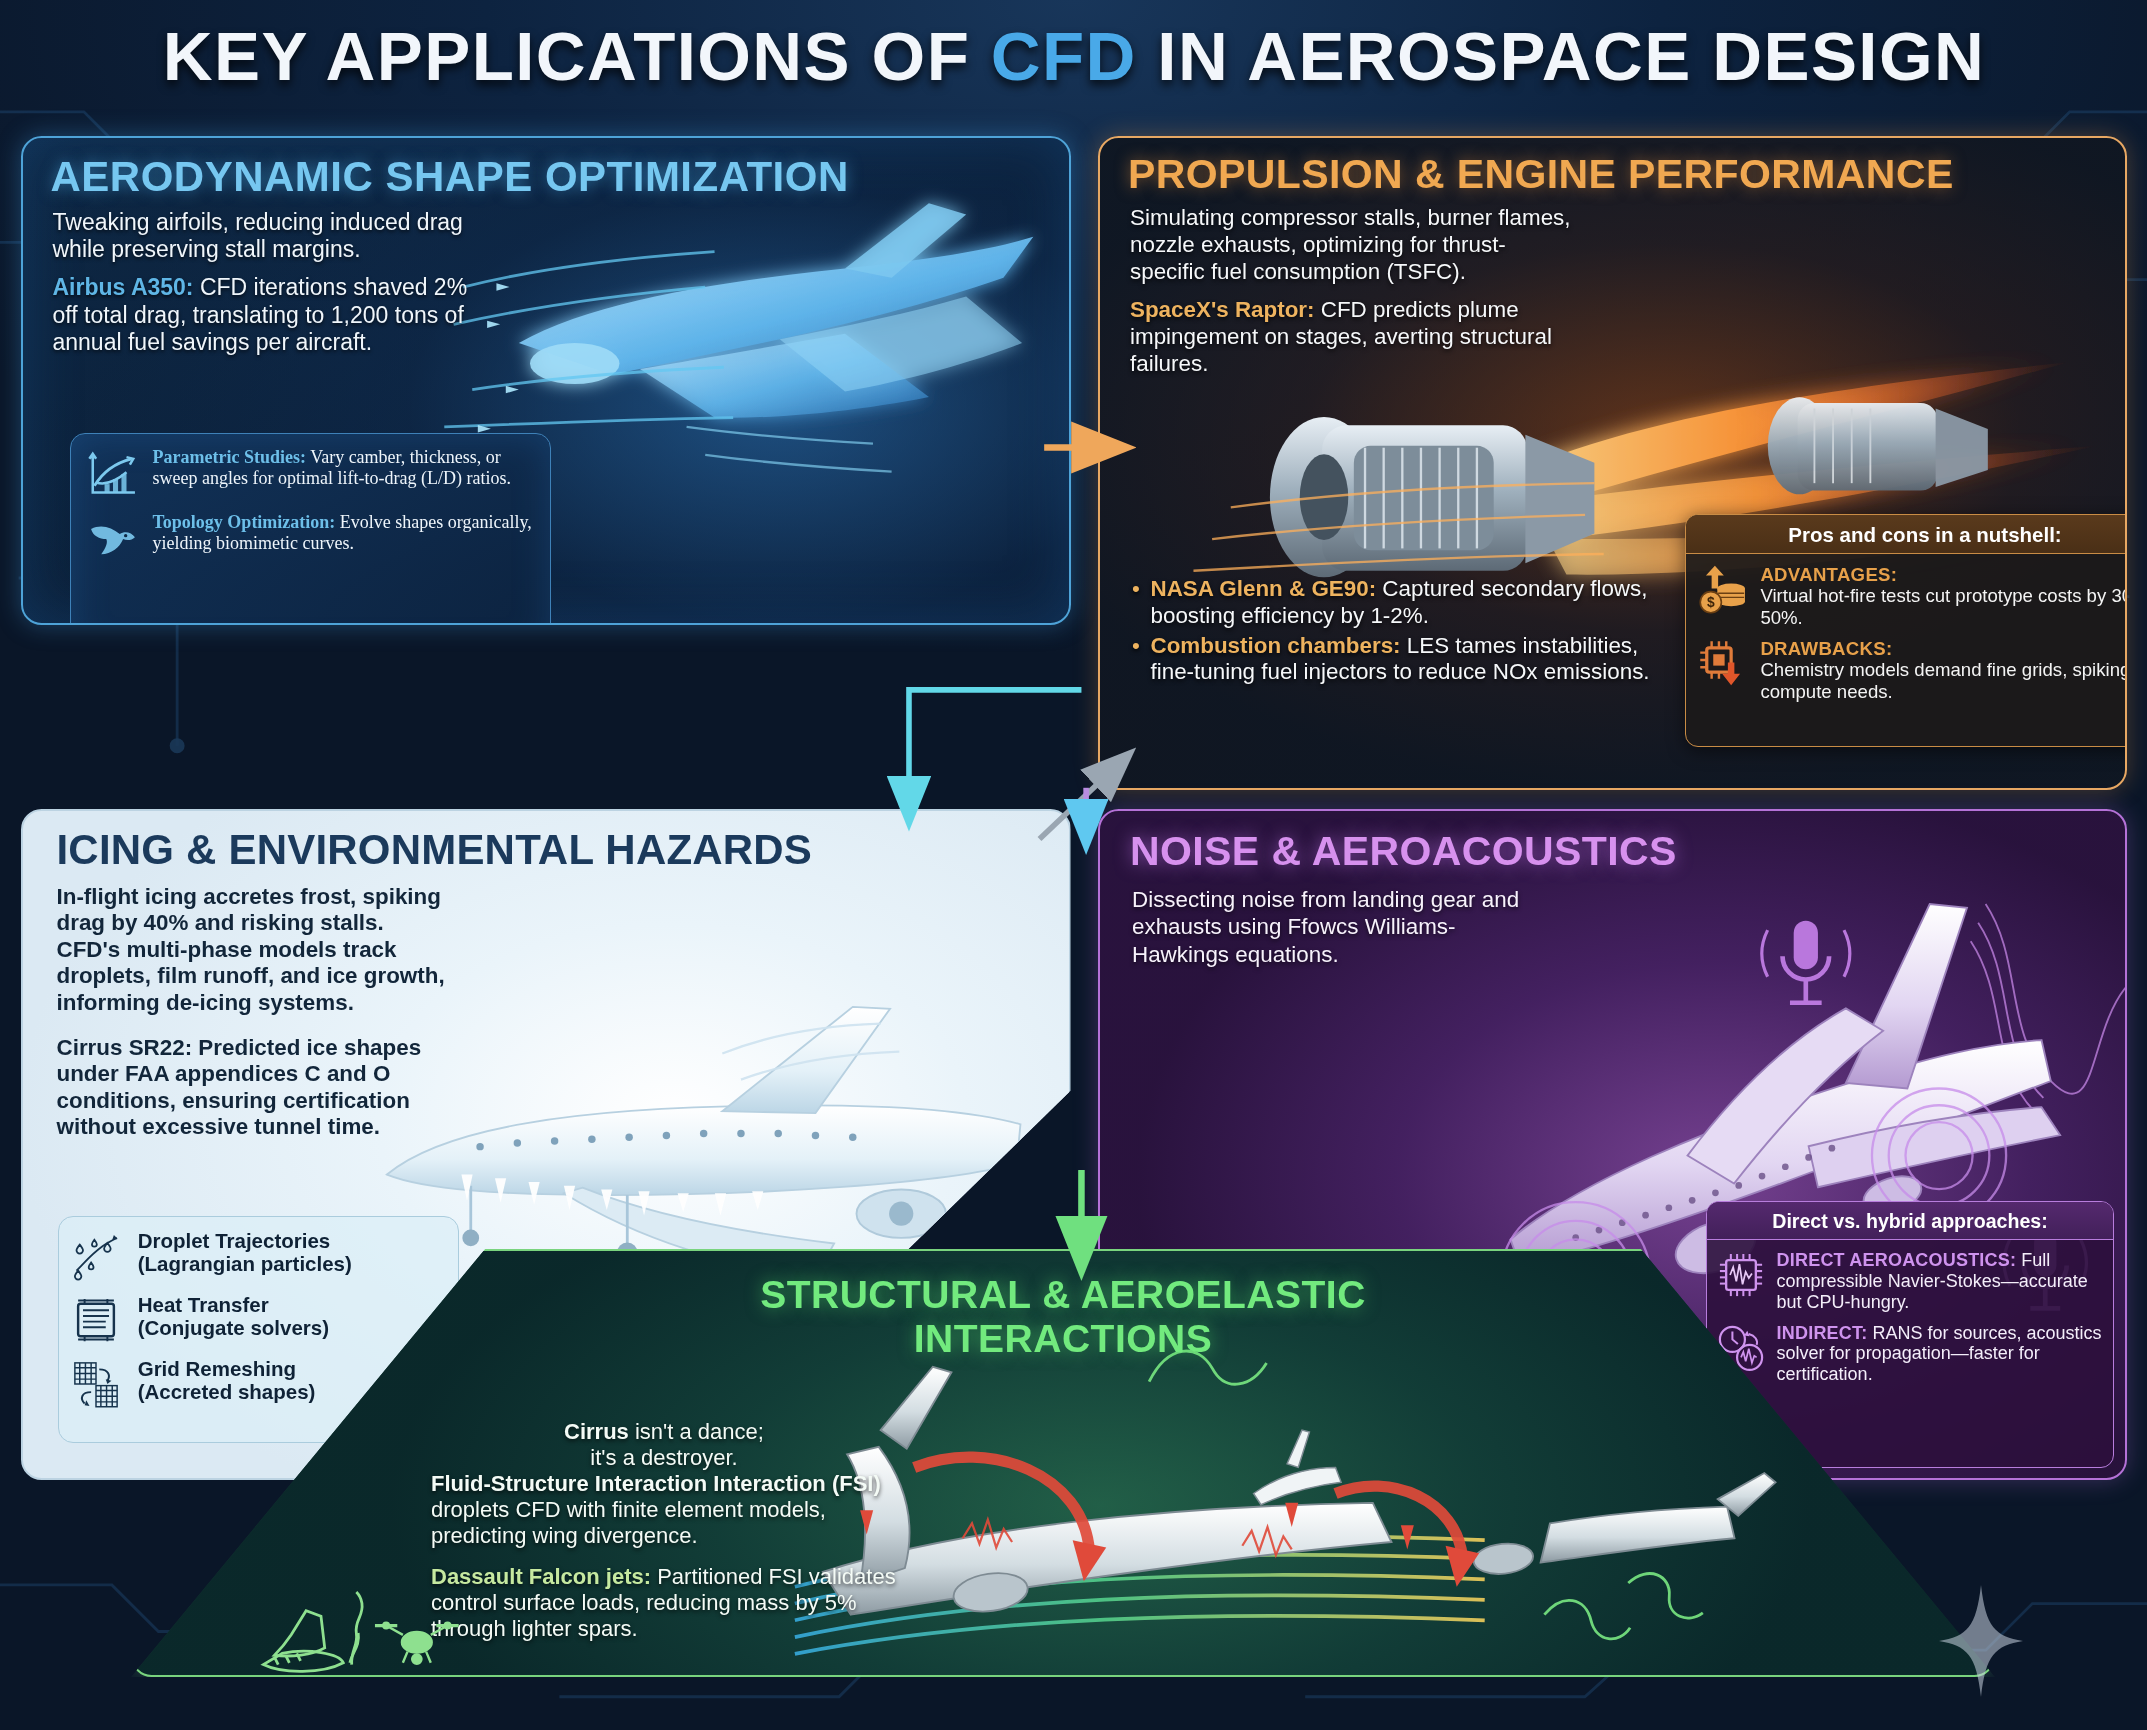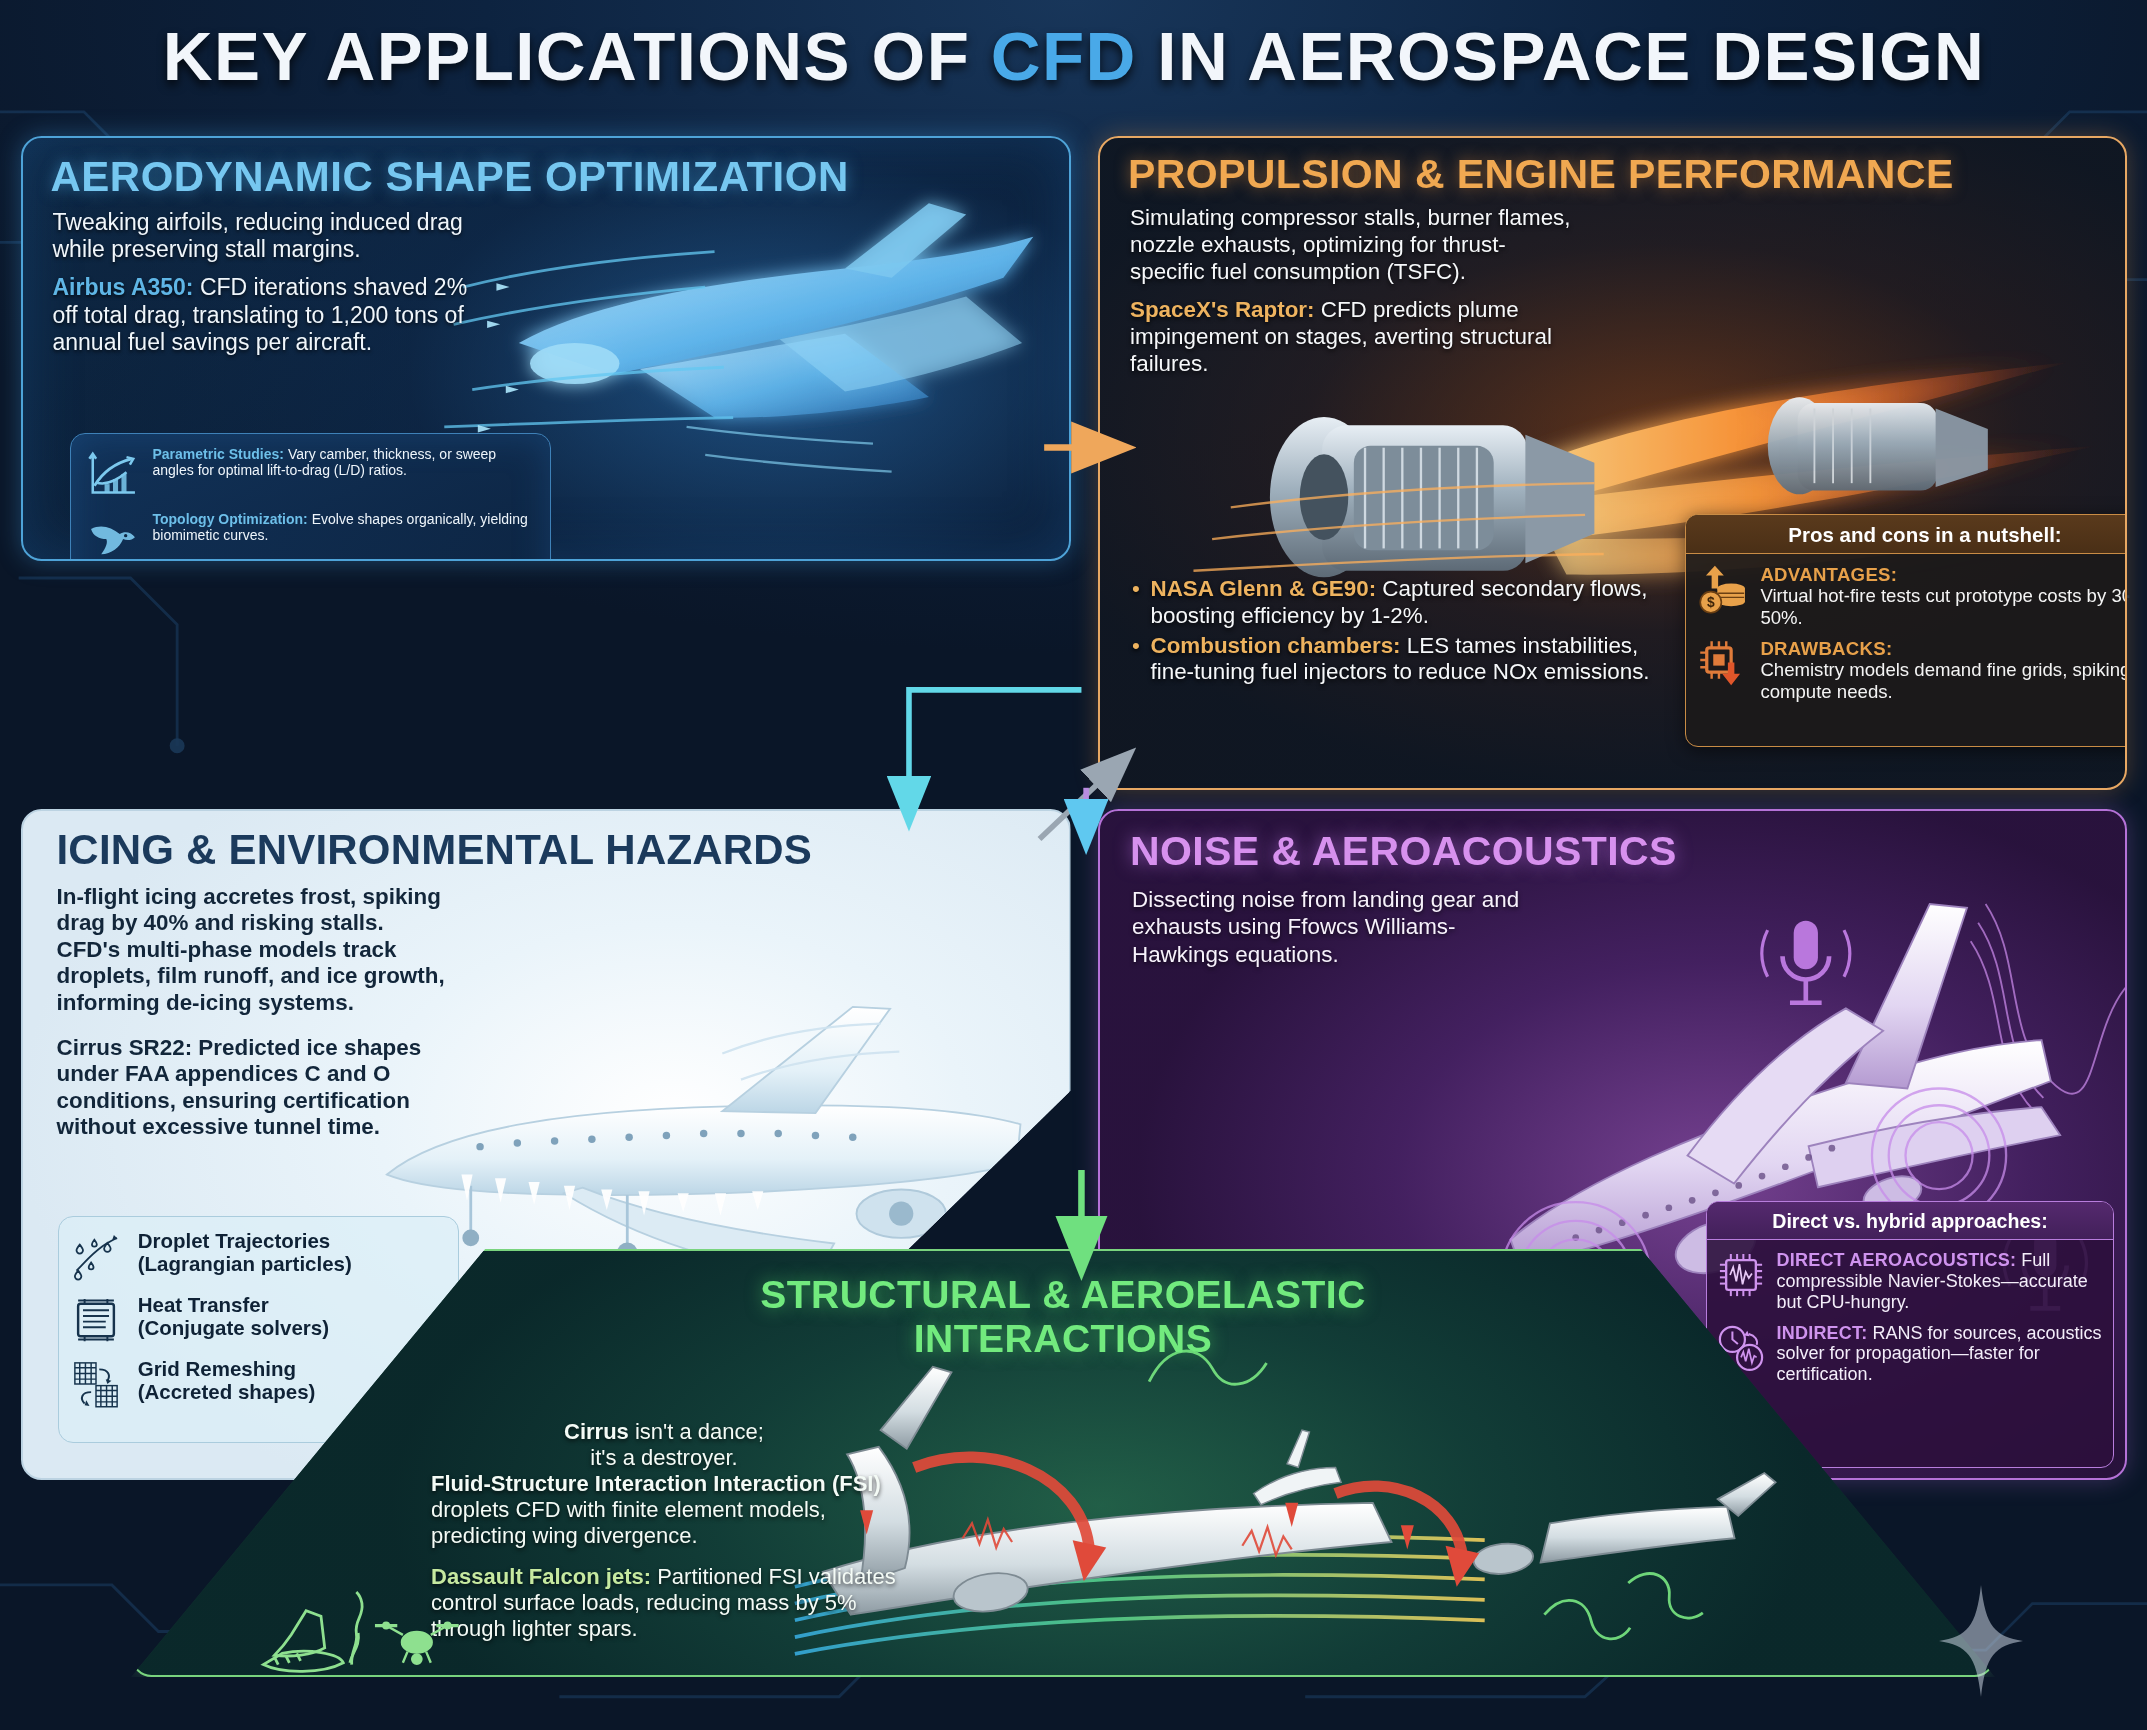--- a/index.html
+++ b/index.html
@@ -24,21 +24,21 @@
     font-family:"Liberation Sans", sans-serif;
     font-stretch:condensed;
   }
   #page-title .accent { color:#49a9e8; }
 
   
   .panel { position:absolute; }
 
   
   #panel-aero {
-    left:20.5px; top:136px; width:1050px; height:425px;
+    left:20.5px; top:136px; width:1050px; height:489px;
     border:2.8px solid #4ea3d8; border-radius:20.5px;
     background:
       radial-gradient(ellipse 671px 392px at 72% 55%, rgba(46,120,190,.55) 0%, rgba(16,45,84,.35) 55%, rgba(10,28,56,.1) 100%),
       linear-gradient(150deg,#0e2946 0%,#0b2039 55%,#0a1c33 100%);
     box-shadow:0 0 24px rgba(70,160,230,.35), inset 0 0 56px rgba(30,90,150,.35);
     overflow:hidden;
   }
   #panel-aero .ptitle {
     position:absolute; left:28px; top:15px;
     font-size:42px; font-weight:bold; letter-spacing:0.5px;
@@ -56,21 +56,21 @@
   
   #aero-subcard {
     position:absolute; left:47px; top:295px; width:481px; height:224px;
     border:1.9px solid #3e81b8; border-radius:15px;
     background:linear-gradient(150deg, rgba(18,52,92,.88), rgba(12,34,62,.92));
     box-shadow:inset 0 0 37px rgba(40,110,180,.3);
     padding:13px 15px 0 15px;
   }
   #aero-subcard .row { display:flex; gap:13px; margin-bottom:11.2px; align-items:flex-start; }
   #aero-subcard .ic { width:54px; flex:0 0 54px; height:54px; }
-  #aero-subcard .txt { font-size:14px; line-height:1.14; color:#eef5fb; }
+  #aero-subcard .txt { font-size:18px; line-height:1.14; color:#eef5fb;font-family:Liberation Serif, serif; }
   #aero-subcard .k { color:#6dbfe9; font-weight:bold; }
 
   
   #panel-prop {
     left:1098px; top:136px; width:1029px; height:654px;
     border:2.8px solid #e8a863; border-radius:20.5px;
     background:
       radial-gradient(ellipse 653px 354px at 55% 46%, rgba(150,70,20,.55) 0%, rgba(40,28,30,.5) 55%, rgba(14,22,34,.85) 100%),
       linear-gradient(160deg,#16202e 0%,#1a1a22 50%,#121a26 100%);
     box-shadow:0 0 24px rgba(230,150,70,.3);

